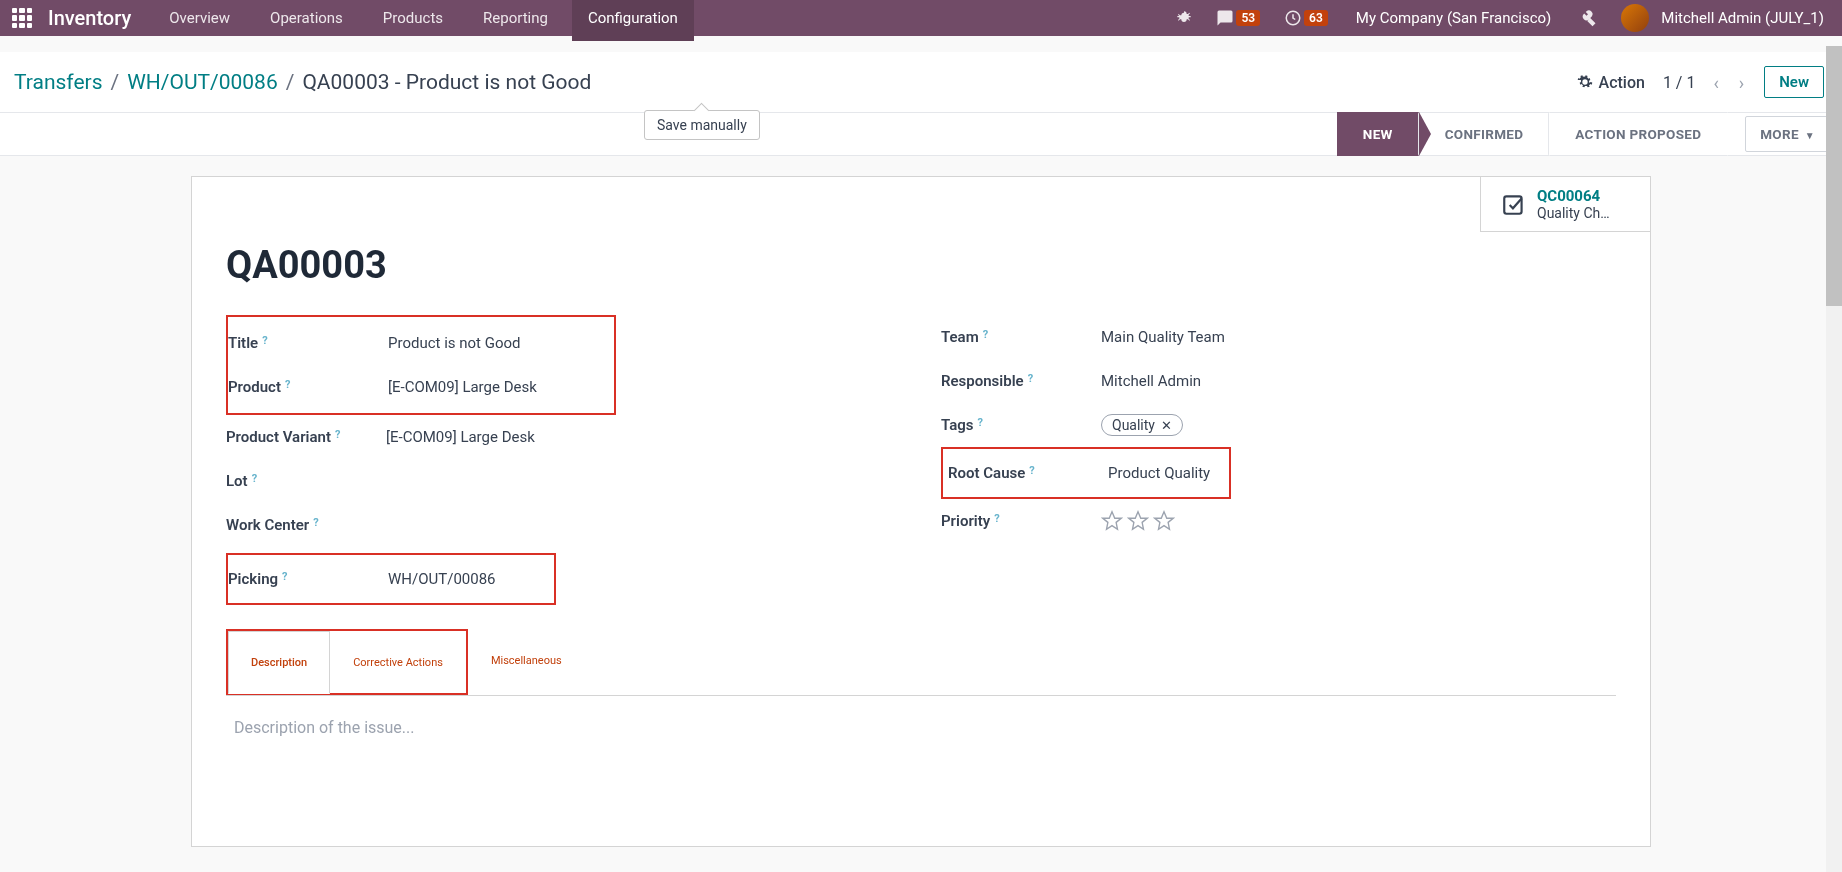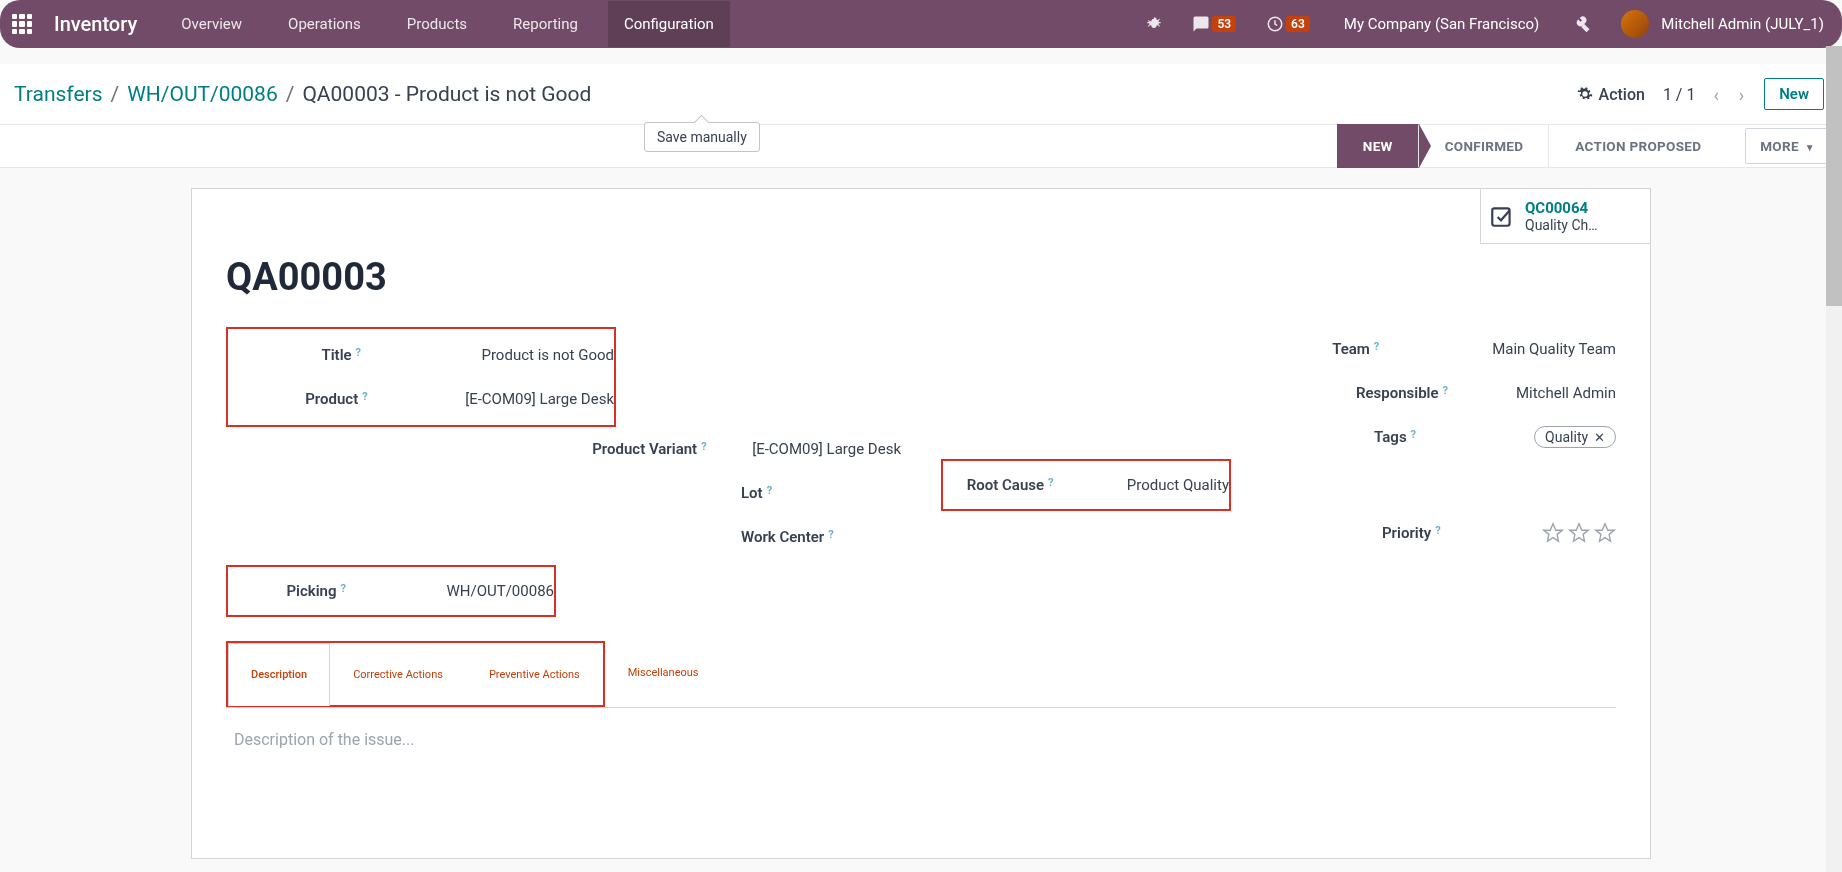--- a/index.html
+++ b/index.html
@@ -1,19 +1,19 @@
 <!DOCTYPE html>
 <html><head>
 <meta charset="utf-8">
 <style>
 * { margin:0; padding:0; box-sizing:border-box; font-family:-apple-system,BlinkMacSystemFont,"Segoe UI",Roboto,sans-serif; }
 body { background:#f9f9f9; color:#374151; font-size:15px; overflow:hidden; }
 
 
-.topnav { background:#714B67; color:#fff; display:flex; align-items:center; height:48px; padding:0 10px; gap:14px;border-radius:20px; }
+.topnav { background:#714B67; color:#fff; display:flex; align-items:center; height:36px; padding:0 10px; gap:8px; }
 .apps-grid { width:20px; height:20px; display:grid; grid-template-columns:repeat(3,1fr); grid-template-rows:repeat(3,1fr); gap:2px; margin:0 8px 0 2px; cursor:pointer; }
 .apps-grid span { background:#fff; border-radius:1px; }
 .brand { font-size:20px; font-weight:500; color:#fff; margin-right:14px; cursor:pointer; }
 .nav-item { color:#EDE7EB; padding:0 16px; height:46px; line-height:46px; cursor:pointer; font-size:15px; }
 .nav-item.active { background:#5f3f56; color:#fff; }
 .spacer { flex:1; }
 .nav-icon { color:#EDE7EB; cursor:pointer; padding:0 8px; display:flex; align-items:center; height:46px; position:relative; }
 .badge { background:#c2410c; color:#fff; font-size:12px; padding:1px 5px; border-radius:3px; margin-left:2px; font-weight:600; }
 .company { color:#fff; padding:0 12px; cursor:pointer; white-space:nowrap; }
 .avatar { width:28px; height:28px; border-radius:50%; background:linear-gradient(135deg,#d97706,#92400e); margin-right:6px; }
@@ -42,35 +42,35 @@
 .stage:not(.active):after { border-left-color:#fff; }
 .stage + .stage:before { content:""; position:absolute; left:-1px; top:0; width:0; height:0; border-top:22px solid transparent; border-bottom:22px solid transparent; border-left:12px solid #e5e7eb; z-index:0; }
 .stage.more { border:1px solid #d1d5db; margin-left:18px; height:36px; line-height:34px; border-radius:2px; padding:0 14px; }
 .stage.more:after,.stage.more:before{display:none;}
 .caret-down { margin-left:6px; font-size:10px; }
 
 
 .scroll { height:calc(100vh - 46px - 64px - 44px); overflow-y:auto; }
 .sheet-wrap { padding:20px 40px; }
 .sheet { background:#fff; border:1px solid #d4d4d4; max-width:1460px; margin:0 auto; position:relative; }
-.stat-box { position:absolute; right:0; top:0; border-left:1px solid #d4d4d4; border-bottom:1px solid #d4d4d4; padding:10px 8px; display:flex; align-items:center; gap:10px; cursor:pointer; width:170px; }
+.stat-box { position:absolute; right:0; top:0; border-left:1px solid #d4d4d4; border-bottom:1px solid #d4d4d4; padding:10px 20px; display:flex; align-items:center; gap:10px; cursor:pointer; width:170px; }
 .stat-ico { width:26px; height:26px; flex:none; }
 .stat-title { color:#017E84; font-weight:700; font-size:15px; }
 .stat-sub { color:#374151; font-size:14px; white-space:nowrap; overflow:hidden; text-overflow:ellipsis; max-width:110px; }
 
 .sheet-inner { padding:30px 34px 40px; }
 h1.rec-name { font-size:38px; font-weight:700; color:#1f2937; margin:36px 0 28px; }
 .cols { display:grid; grid-template-columns:1fr 1fr; gap:0 40px; }
-.field-row { display:flex; align-items:center; min-height:44px;justify-content:flex-end; }
+.field-row { display:flex; align-items:center; min-height:44px; }
 .field-label { width:160px; font-weight:600; color:#374151; font-size:15px; display:flex; align-items:flex-start; gap:4px; }
 .field-label sup { color:#66b3cc; font-size:11px; font-weight:700; }
 .field-val { color:#374151; font-size:15px; }
 .hl-block-left1 { border:2px solid #d93025; padding:4px 0; width:390px; }
 .hl-block-left2 { border:2px solid #d93025; padding:2px 0; width:330px; margin-top:6px; }
-.hl-block-right { border:2px solid #d93025; padding:2px 0 2px 12px; width:290px; }
+.hl-block-right { border:2px solid #d93025; padding:2px 0 2px 5px; width:290px; }
 
 .tag { display:inline-flex; align-items:center; gap:6px; border:1px solid #9ca3af; border-radius:14px; padding:2px 10px; font-size:14px; color:#374151; cursor:pointer; }
 .tag-x { font-size:13px; color:#374151; cursor:pointer; }
 .stars { display:flex; gap:4px; }
 .star { width:22px; height:22px; cursor:pointer; fill:none; stroke:#9ca3af; stroke-width:1.5; }
 
 
 .tabs-wrap { margin-top:24px; }
 .tabs { display:flex; border-bottom:1px solid #d4d4d4; }
 .tab { padding:24px 22px; border:1px solid transparent; border-bottom:none; color:#c2410c; cursor:pointer; font-size:11px; background:#fff; }
@@ -289,21 +289,20 @@
             </div>
           </div>
         </div>
       </div>
 
       <div class="tabs-wrap">
         <div class="tabs">
           <span class="hl-tabs">
             <div class="tab active">Description</div>
             <div class="tab">Corrective Actions</div>
-            <div class="tab">Preventive Actions</div>
           </span>
           <div class="tab">Miscellaneous</div>
         </div>
         <div class="desc-area">Description of the issue...</div>
       </div>
 
     </div>
   </div>
 </div>
 </div>

